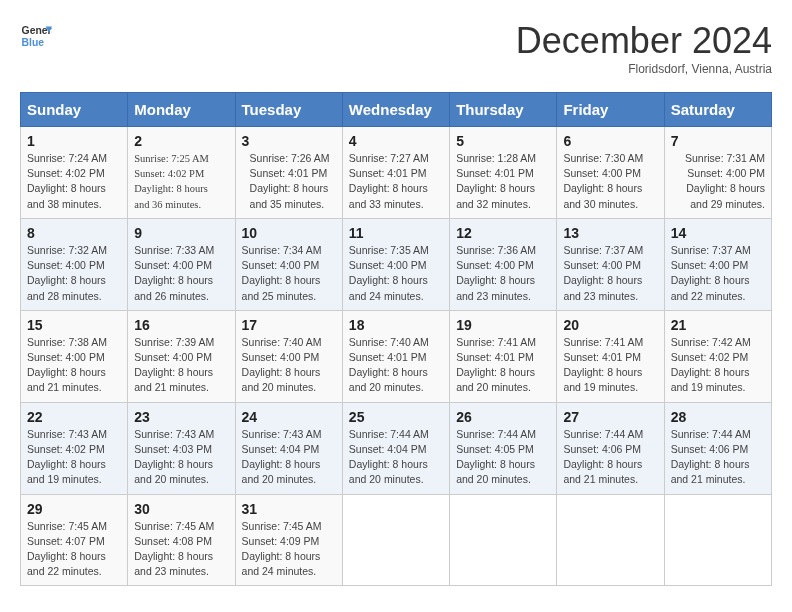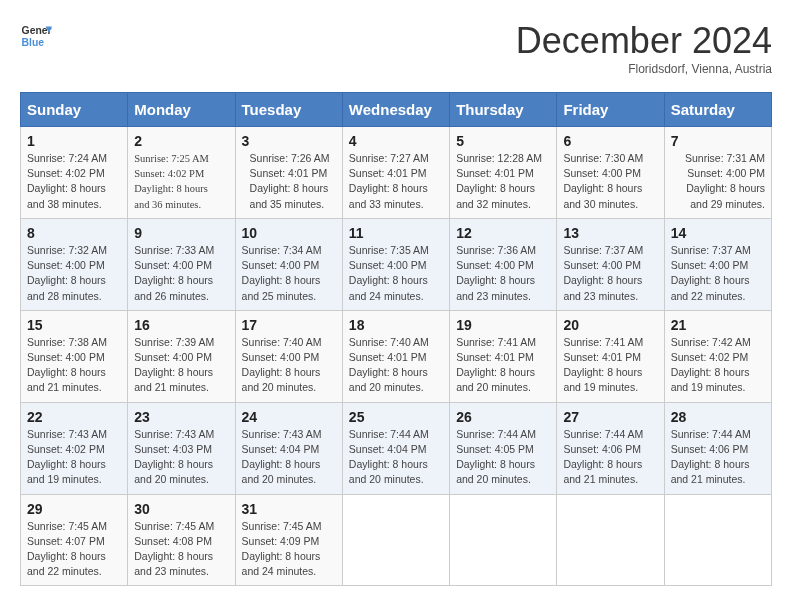--- a/index.html
+++ b/index.html
@@ -135,21 +135,21 @@
         </td>
         <td>
           <span class="day-number">4</span>
           <div class="day-info" style="white-space: pre-line;">Sunrise: 7:27 AM
 Sunset: 4:01 PM
 Daylight: 8 hours
 and 33 minutes.</div>
         </td>
         <td>
           <span class="day-number">5</span>
-          <div class="day-info" style="white-space: pre-line;">Sunrise: 12:28 AM
+          <div class="day-info" style="white-space: pre-line;">Sunrise: 1:28 AM
 Sunset: 4:01 PM
 Daylight: 8 hours
 and 32 minutes.</div>
         </td>
         <td>
           <span class="day-number">6</span>
           <div class="day-info" style="white-space: pre-line;">Sunrise: 7:30 AM
 Sunset: 4:00 PM
 Daylight: 8 hours
 and 30 minutes.</div>

